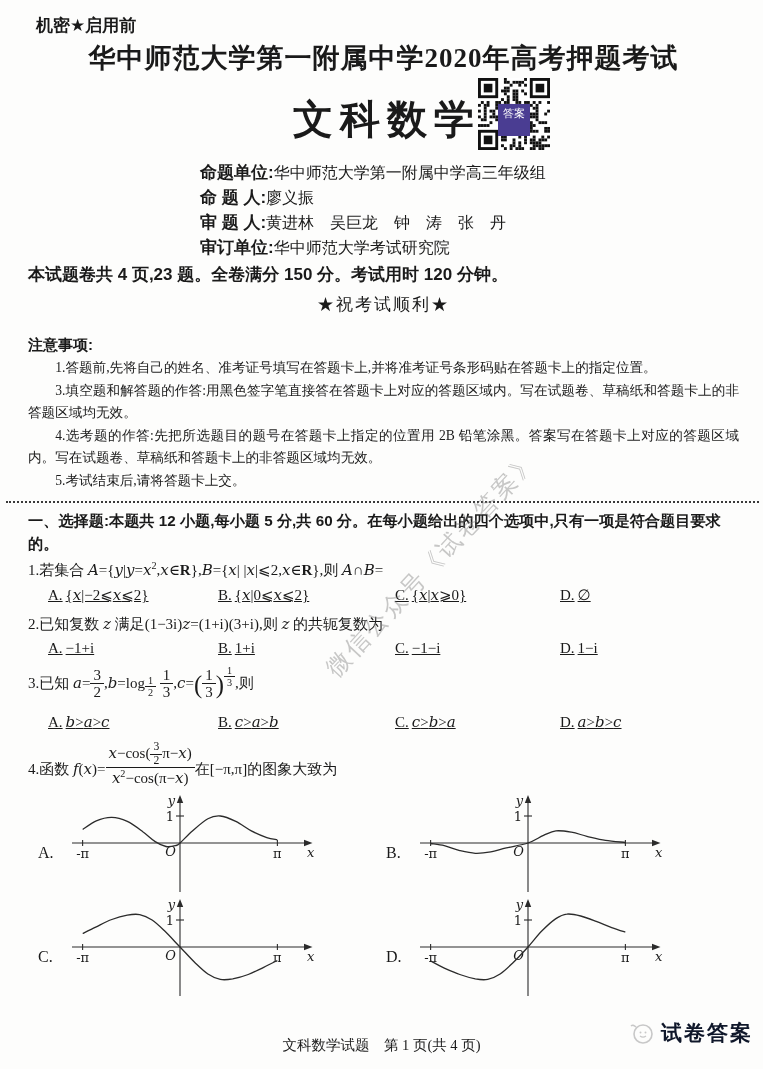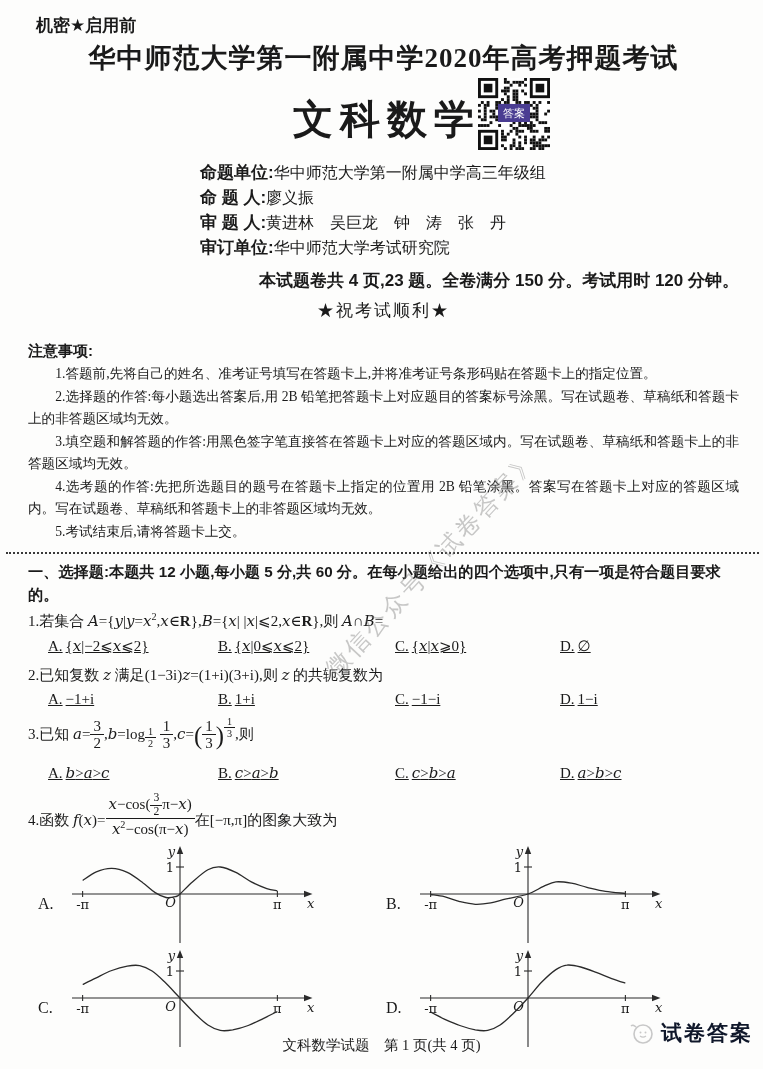--- a/index.html
+++ b/index.html
@@ -15,28 +15,28 @@
     text-align:center;font-size:27px;font-weight:700;margin-top:3px;letter-spacing:1px;
     font-family:"Liberation Serif","DejaVu Serif",serif;
   }
   .subject-row{position:relative;height:78px;margin-top:2px;}
   .subject{
     position:absolute;left:265px;top:14px;font-size:40px;letter-spacing:7px;
   }
   .qr{position:absolute;left:450px;top:0px;width:72px;height:72px;}
   .qr svg{display:block;}
   .qr-label{
-    position:absolute;left:20px;top:26px;width:32px;height:18px;background:#4a3d92;
+    position:absolute;left:20px;top:26px;width:32px;height:32px;background:#4a3d92;
     color:#fff;font-size:11px;line-height:18px;text-align:center;
     font-family:"Liberation Sans","DejaVu Sans",sans-serif;
   }
   .info-block{margin:4px 0 0 172px;}
   .info-row{line-height:25px;font-size:16px;}
   .info-label{font-size:17px;margin-top:36px;}
-  .exam-meta{text-align:right;font-size:17px;margin-top:9px;}
+  .exam-meta{text-align:left;font-size:17px;margin-top:3px;}
   .wish{text-align:center;font-size:17px;margin-top:7px;letter-spacing:2px;}
   .notes{margin-top:20px;}
   .notes-title{font-size:15px;}
   .notes p{
     margin:2px 0;font-size:13.6px;line-height:1.58;text-align:justify;text-indent:2em;
   }
   .dotted-sep{
     border:none;border-top:2px dotted #3a3a3a;margin:9px -20px 7px -22px;
   }
   .section-header{font-size:15.2px;line-height:1.5;}
@@ -303,21 +303,20 @@
     <div class="info-row"><span class="info-label hei">审 题 人:</span><span>黄进林　吴巨龙　钟　涛　张　丹</span></div>
     <div class="info-row"><span class="info-label hei">审订单位:</span><span>华中师范大学考试研究院</span></div>
   </div>
 
   <div class="exam-meta hei">本试题卷共 4 页,23 题。全卷满分 150 分。考试用时 120 分钟。</div>
   <div class="wish">★祝考试顺利★</div>
 
   <div class="notes">
     <div class="notes-title hei">注意事项:</div>
     <p>1.答题前,先将自己的姓名、准考证号填写在答题卡上,并将准考证号条形码贴在答题卡上的指定位置。</p>
-    <p>2.选择题的作答:每小题选出答案后,用 2B 铅笔把答题卡上对应题目的答案标号涂黑。写在试题卷、草稿纸和答题卡上的非答题区域均无效。</p>
     <p>3.填空题和解答题的作答:用黑色签字笔直接答在答题卡上对应的答题区域内。写在试题卷、草稿纸和答题卡上的非答题区域均无效。</p>
     <p>4.选考题的作答:先把所选题目的题号在答题卡上指定的位置用 2B 铅笔涂黑。答案写在答题卡上对应的答题区域内。写在试题卷、草稿纸和答题卡上的非答题区域均无效。</p>
     <p>5.考试结束后,请将答题卡上交。</p>
   </div>
 
   <hr class="dotted-sep">
 
   <div class="section-header hei">一、选择题:本题共 12 小题,每小题 5 分,共 60 分。在每小题给出的四个选项中,只有一项是符合题目要求的。</div>
 
   <div class="qstem">1.若集合 <span class="var">A</span>={<span class="var">y</span>|<span class="var">y</span>=<span class="var">x</span><sup>2</sup>,<span class="var">x</span>∈<span class="bfv">R</span>},<span class="var">B</span>={<span class="var">x</span>| |<span class="var">x</span>|⩽2,<span class="var">x</span>∈<span class="bfv">R</span>},则 <span class="var">A</span>∩<span class="var">B</span>=</div>

